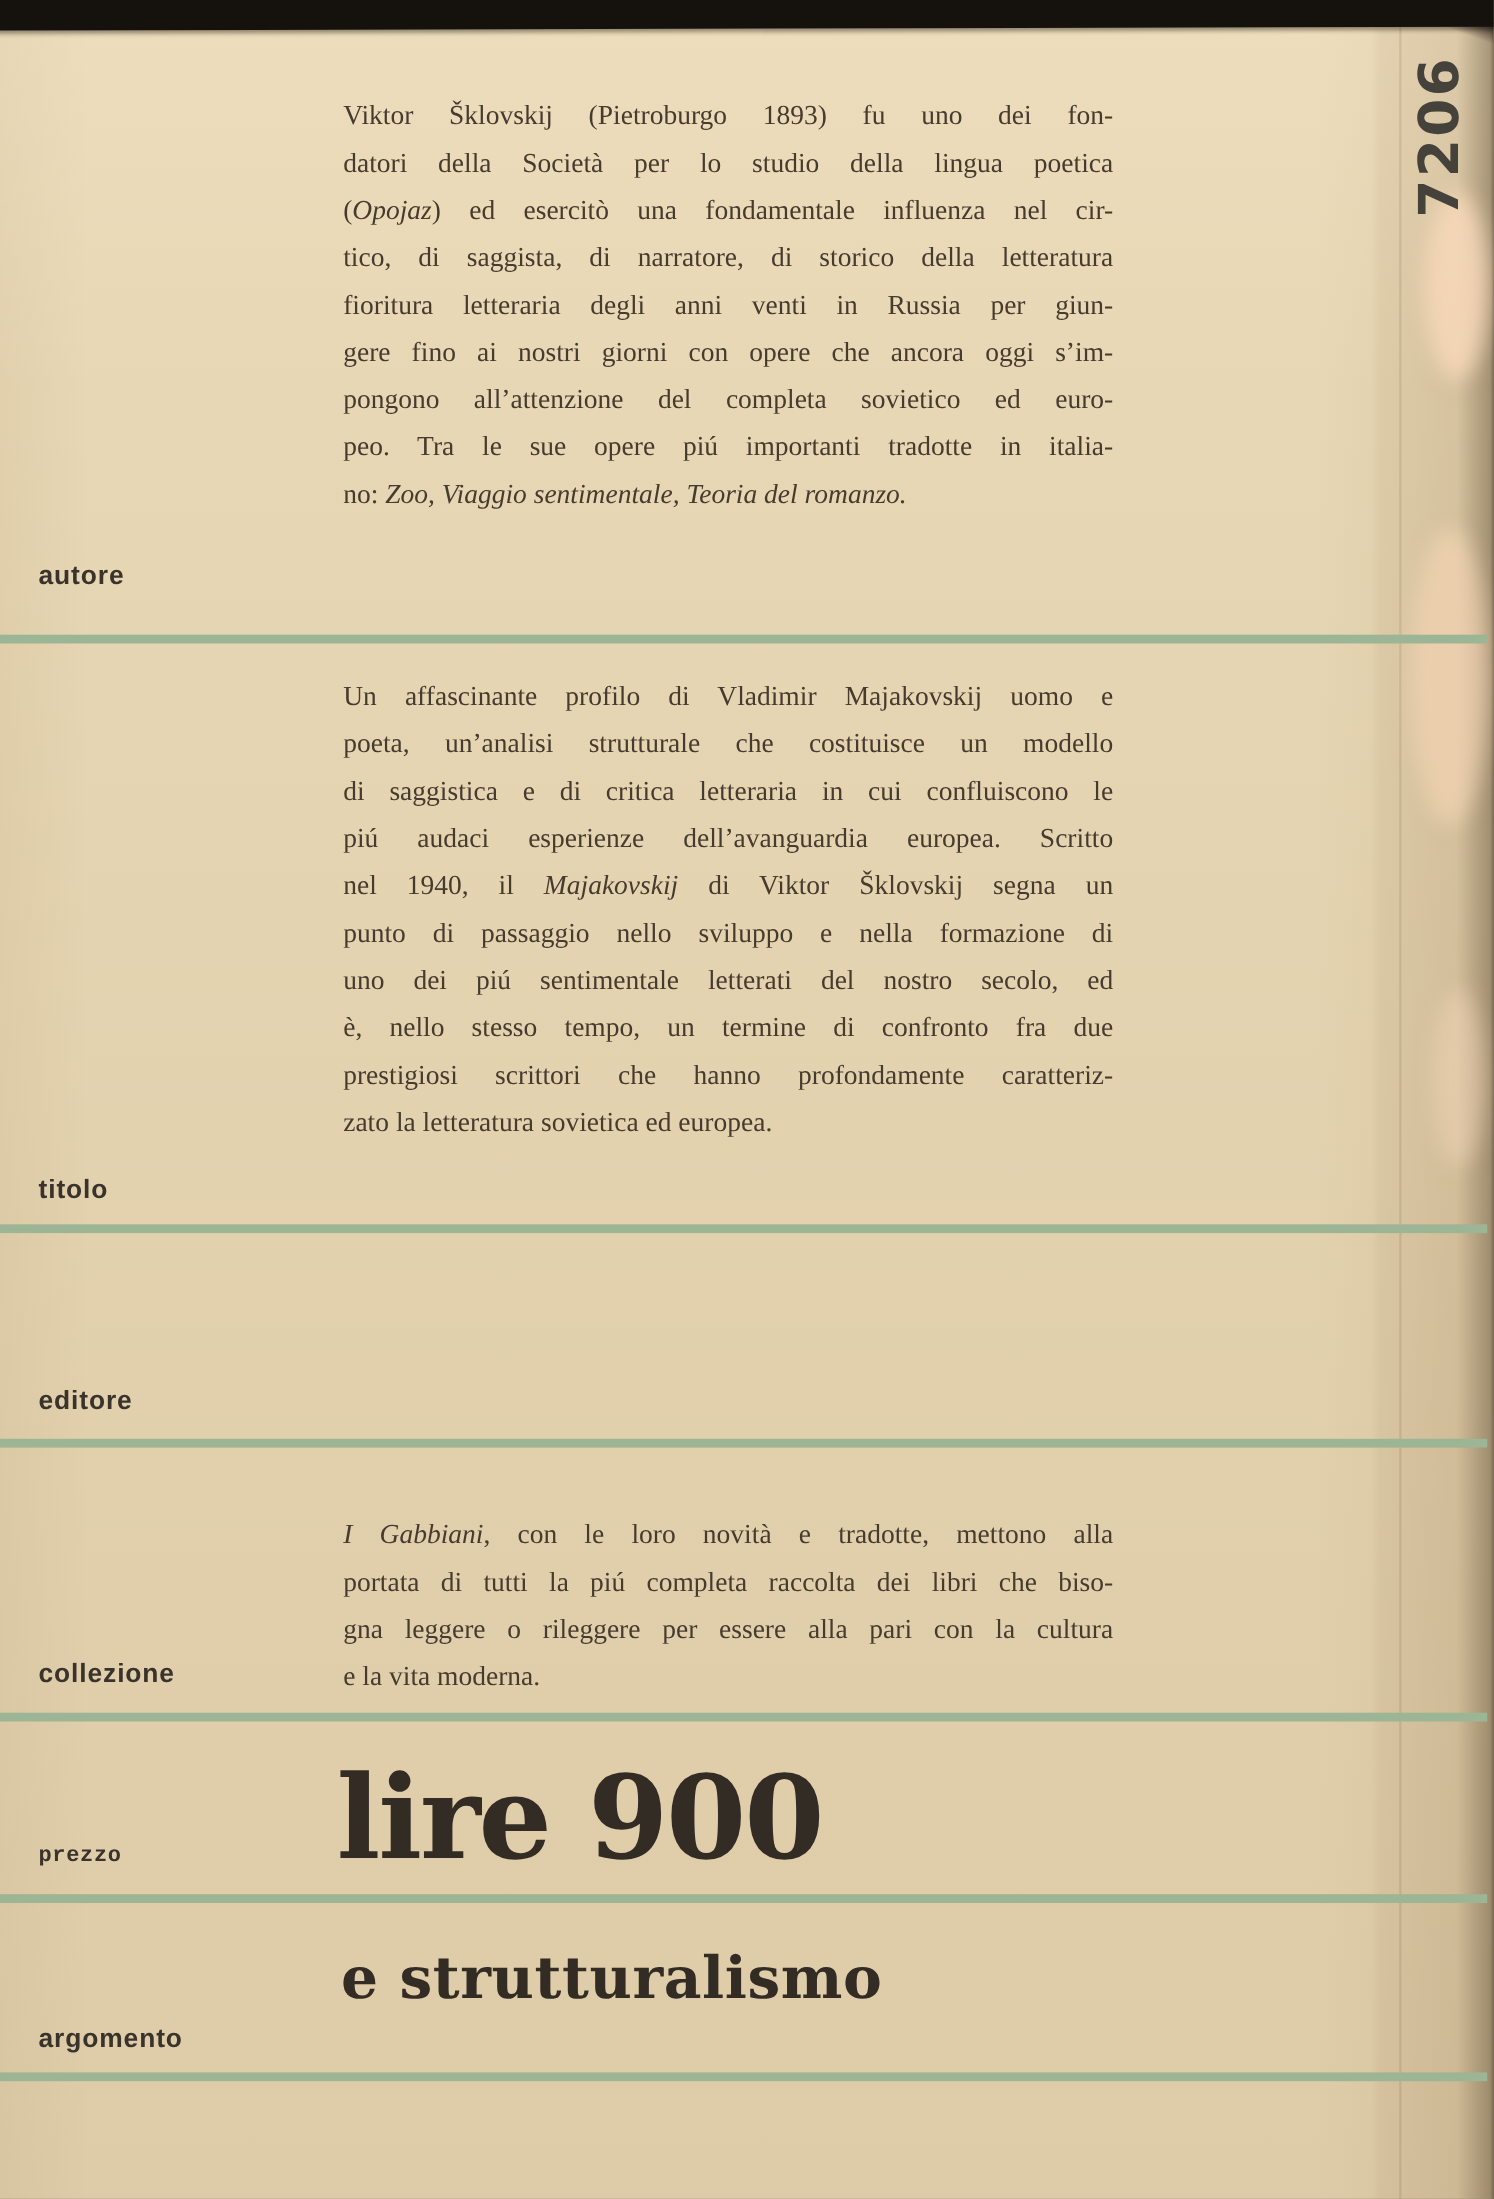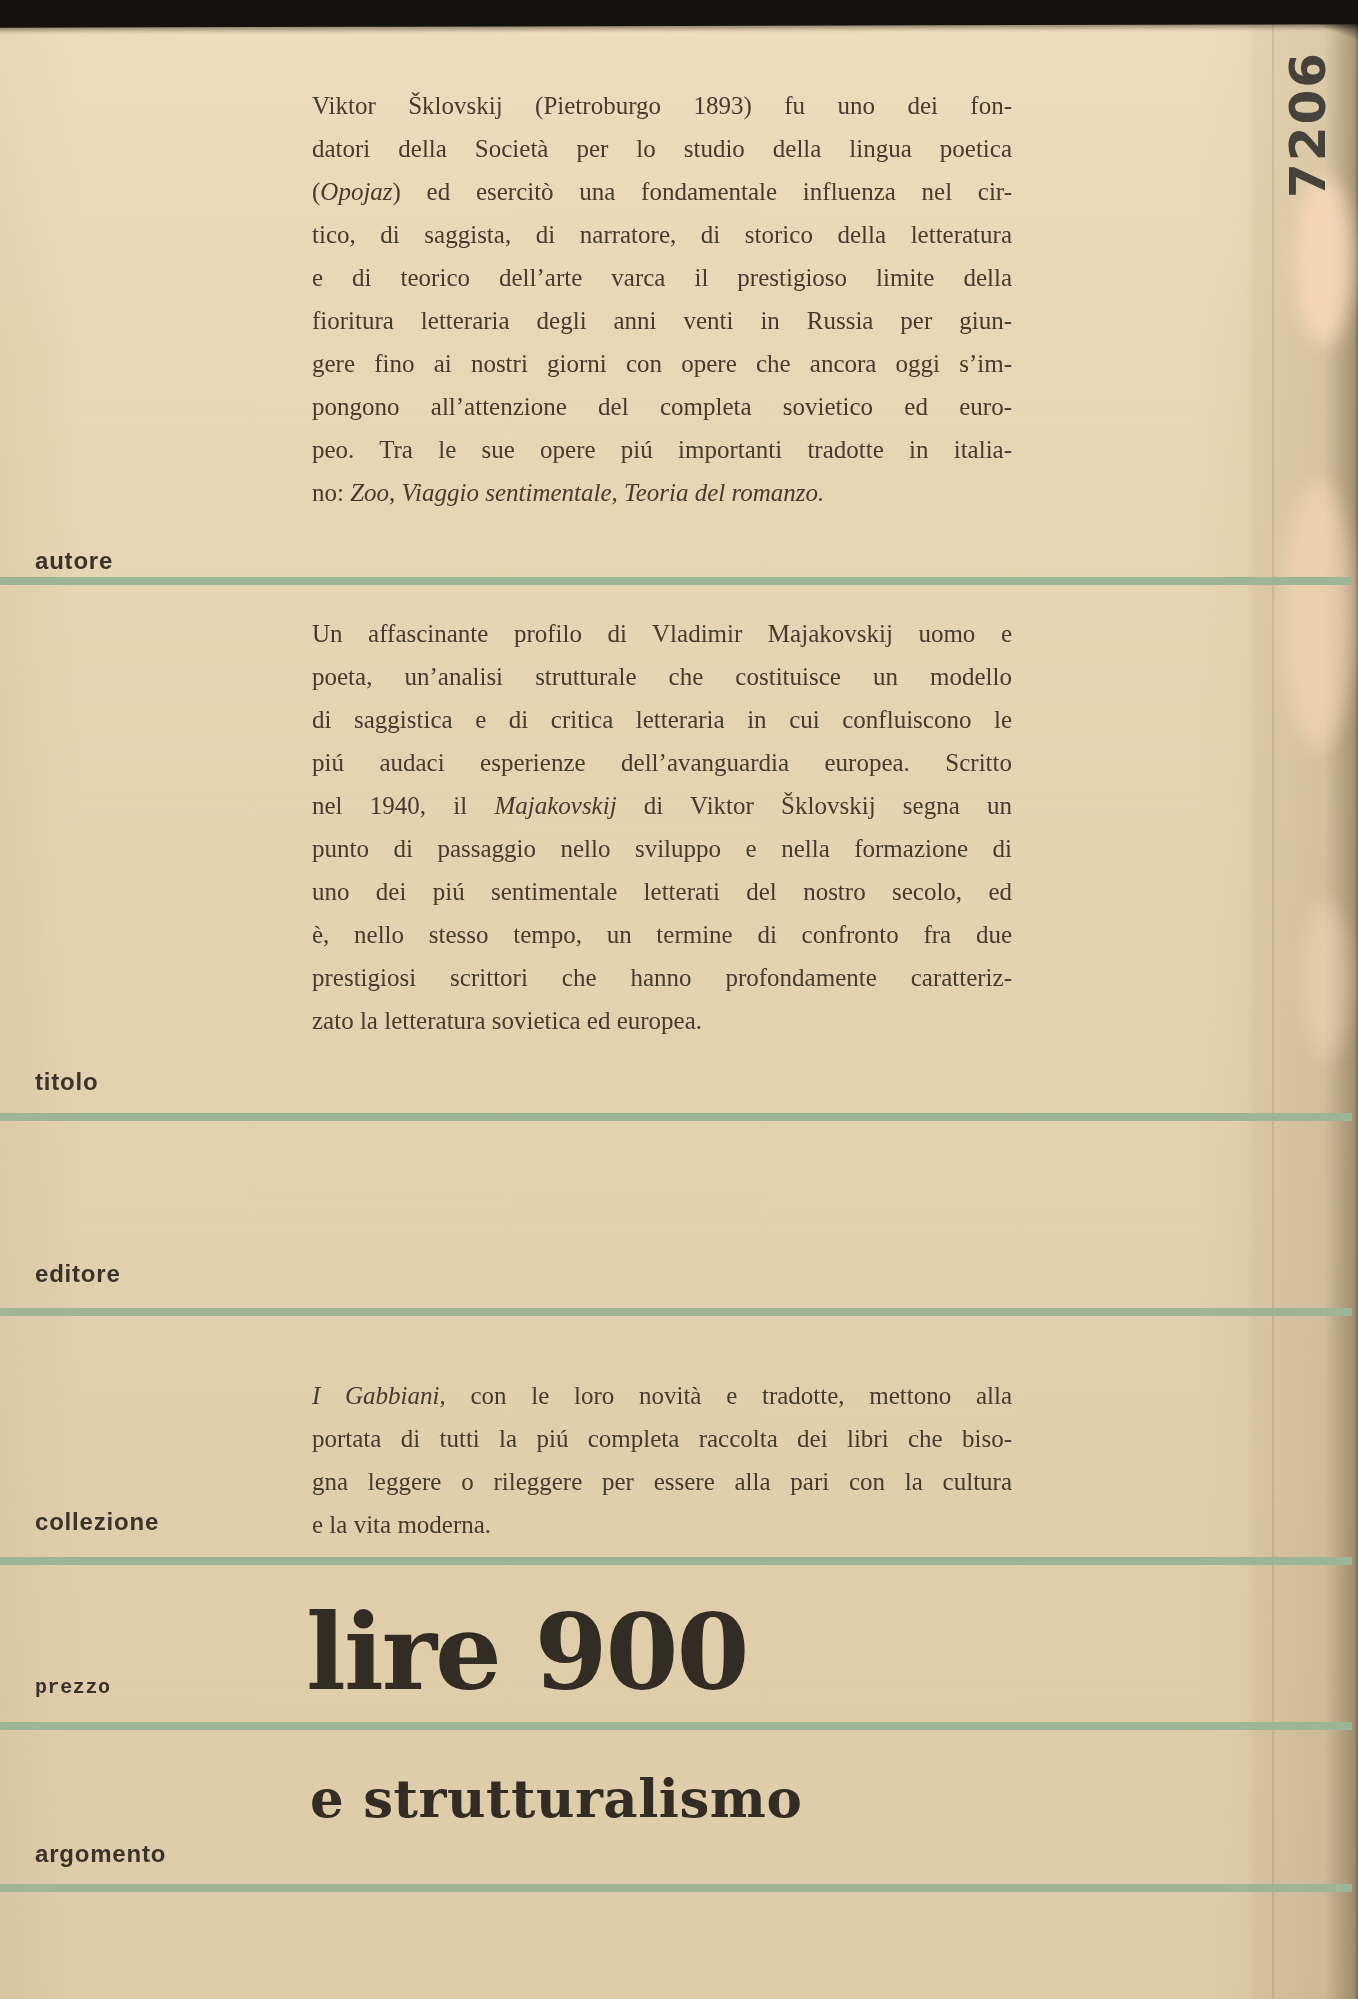--- a/index.html
+++ b/index.html
@@ -104,28 +104,27 @@
   <div class="scan-strip"></div>
   <div class="scan-corner"></div>
 
   <div class="spine-num">7206</div>
 
   <div class="para" style="top:84px">
       <div class="line just"><span>Viktor Šklovskij (Pietroburgo 1893) fu uno dei fon-</span></div>
       <div class="line just"><span>datori della Società per lo studio della lingua poetica</span></div>
       <div class="line just"><span>(</span><span class="it">Opojaz</span><span>) ed esercitò una fondamentale influenza nel cir-</span></div>
       <div class="line just"><span>tico, di saggista, di narratore, di storico della letteratura</span></div>
-      <div class="line just"><span>e di teorico dell’arte varca il prestigioso limite della</span></div>
       <div class="line just"><span>fioritura letteraria degli anni venti in Russia per giun-</span></div>
       <div class="line just"><span>gere fino ai nostri giorni con opere che ancora oggi s’im-</span></div>
       <div class="line just"><span>pongono all’attenzione del completa sovietico ed euro-</span></div>
       <div class="line just"><span>peo. Tra le sue opere piú importanti tradotte in italia-</span></div>
       <div class="line"><span>no: </span><span class="it">Zoo, Viaggio sentimentale, Teoria del romanzo.</span></div>
     </div>
-  <div class="mlabel" style="top:547px">autore</div>
+  <div class="mlabel" style="top:510px">autore</div>
   <div class="rule" style="top:577px"></div>
 
   <div class="para" style="top:612px">
       <div class="line just"><span>Un affascinante profilo di Vladimir Majakovskij uomo e</span></div>
       <div class="line just"><span>poeta, un’analisi strutturale che costituisce un modello</span></div>
       <div class="line just"><span>di saggistica e di critica letteraria in cui confluiscono le</span></div>
       <div class="line just"><span>piú audaci esperienze dell’avanguardia europea. Scritto</span></div>
       <div class="line just"><span>nel 1940, il </span><span class="it">Majakovskij</span><span> di Viktor Šklovskij segna un</span></div>
       <div class="line just"><span>punto di passaggio nello sviluppo e nella formazione di</span></div>
       <div class="line just"><span>uno dei piú sentimentale letterati del nostro secolo, ed</span></div>

